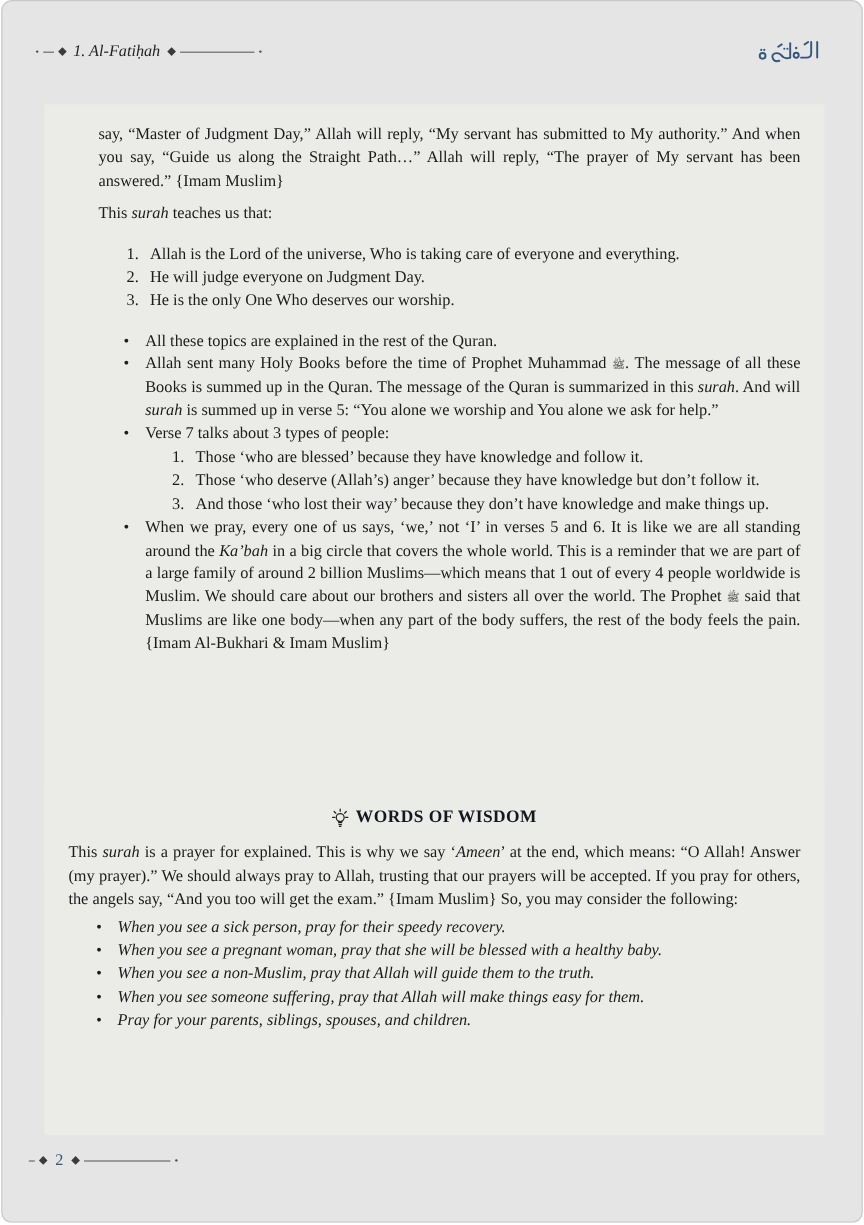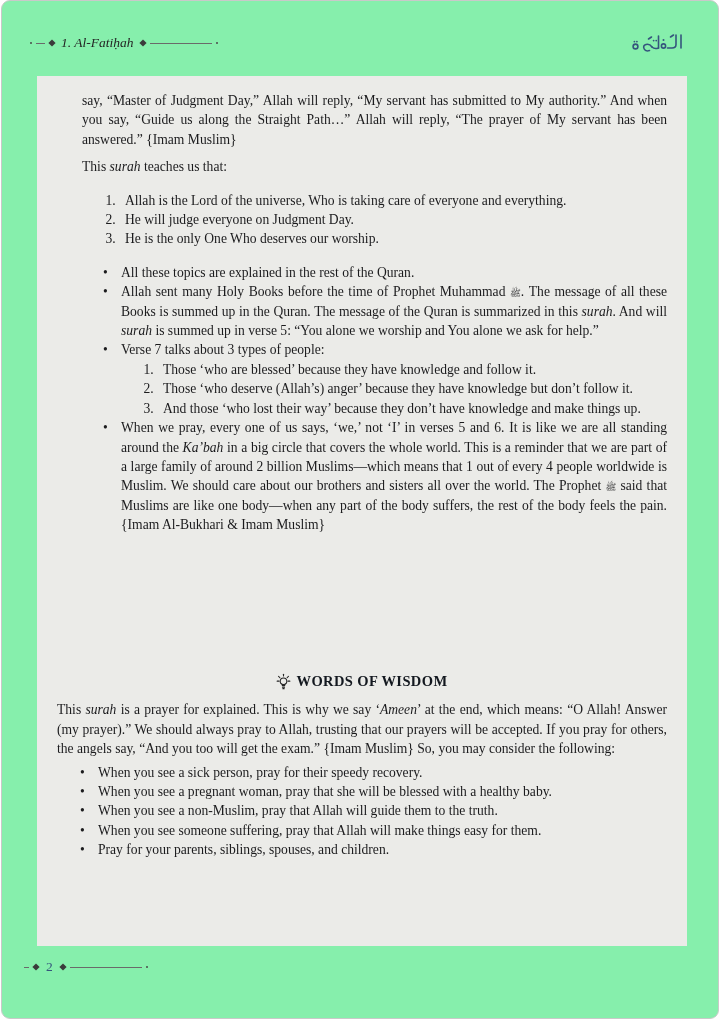--- a/index.html
+++ b/index.html
@@ -1,21 +1,21 @@
 <!DOCTYPE html>
 <html><head>
 <meta charset="utf-8">
 <style>
   * { margin:0; padding:0; box-sizing:border-box; }
   html,body { background:#ffffff; }
   body { font-family:"Liberation Serif","DejaVu Serif",serif; color:#1b1b1d; }
 
   .page {
     position:relative; width:718px; height:1019px; margin:0 auto;
-    background:#86efac; border:1px solid #c9c9c9; border-radius:9px; overflow:hidden;
+    background:#e5e5e5; border:1px solid #c9c9c9; border-radius:9px; overflow:hidden;
   }
 
   
   .rule { display:flex; align-items:center; gap:4px; }
   .r-dot { width:2px; height:2px; background:#4a4a4a; border-radius:50%; flex:none; }
   .r-seg { height:1px; background:#6a6a6a; flex:none; }
   .r-dia { width:6px; height:6px; background:#3b3b3b; transform:rotate(45deg) scale(.85); flex:none; }
   .chapter-text { font-style:italic; font-size:13.5px; color:#242424; white-space:nowrap; padding:0 2px; }
   .chapter-text i { font-style:italic; }
 
@@ -23,21 +23,21 @@
     position:absolute; top:30px; left:28px; right:34px;
     display:flex; justify-content:space-between; align-items:center;
   }
   .arabic-title { color:#35567d; line-height:0; }
 
   
   .box {
     position:absolute; left:35px; width:650px; background:#ebebe8;
     padding:15px 20px 14px 20px; font-size:13.6px; line-height:19.4px;
   }
-  .box1 { top:75px; height:642px;padding-left:45px; }
+  .box1 { top:86px; height:642px;padding-left:45px; }
   .box2 { top:652px; height:293px; }
 
   .box p { text-align:justify; }
   .box i { font-style:italic; }
   .pbuh { font-size:9px; line-height:1; }
 
   .p-intro { margin-bottom:8px; }
   .p-teaches { margin-bottom:2px; }
 
   ol.lessons { list-style:decimal; padding-left:37px; margin-bottom:14px;margin-top:14px; }
@@ -51,21 +51,21 @@
 
   
   .wisdom-head {
     display:flex; justify-content:center; align-items:center; gap:5px;
     font-weight:bold; font-size:14.5px; letter-spacing:.4px; color:#13181f;
     margin:4px 0 9px 0;
   }
   .bulb { line-height:0; }
   .p-wisdom { margin-bottom:4px; }
   ul.tips { list-style:none; }
-  ul.tips > li { position:relative; padding-left:41px; }
+  ul.tips > li { position:relative; padding-left:41px;font-style:italic; }
   ul.tips > li::before { content:"•"; position:absolute; left:23px; top:0; }
 
   
   .footer-row { position:absolute; left:22px; top:958px; }
   .page-num { font-size:13.5px; color:#35567d; padding:0 3px; }
 </style>
 </head>
 <body>
 
 <div class="page">

